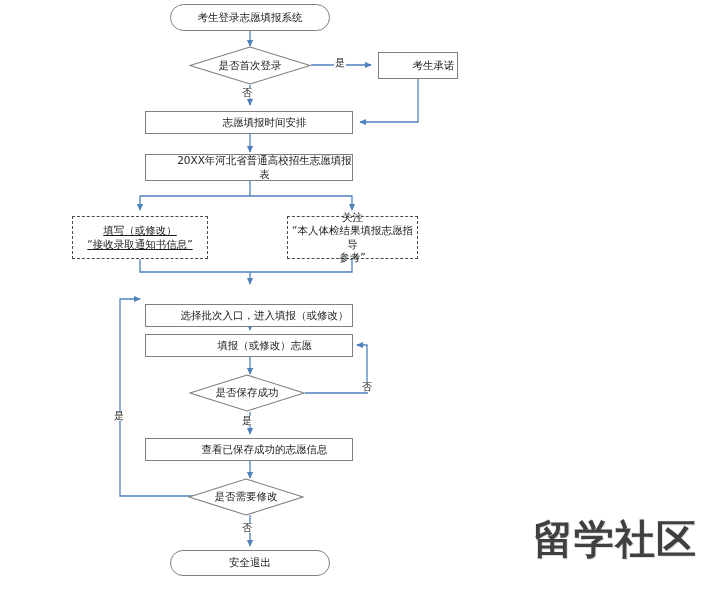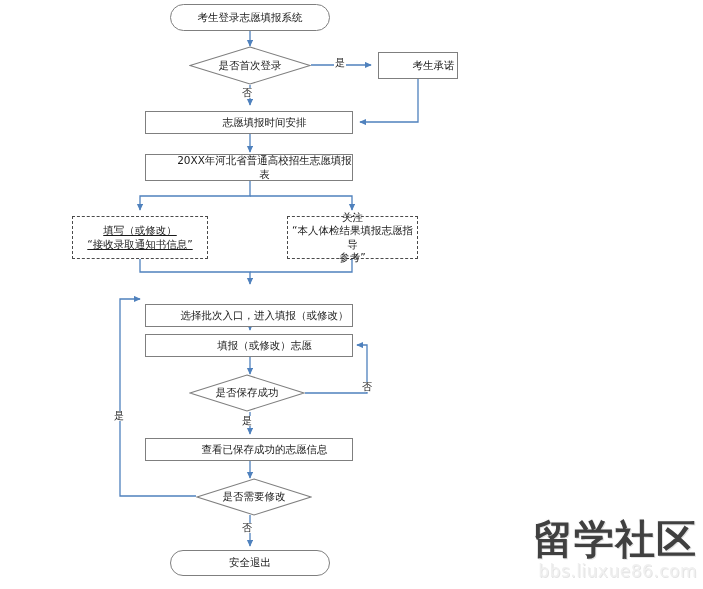--- a/index.html
+++ b/index.html
@@ -172,21 +172,21 @@
     <svg width="116" height="38" viewBox="0 0 116 38">
       <polygon points="58,1 115,19 58,37 1,19" fill="#ffffff" stroke="#7f7f7f" stroke-width="1.1"></polygon>
     </svg>
     <span class="dlabel">是否保存成功</span>
   </div>
 
   <div class="node process" style="left:145px;top:438px;width:208px;height:23px;">
     <span>查看已保存成功的志愿信息</span>
   </div>
 
-  <div class="node decision" style="left:196px;top:478px;width:116px;height:38px;">
+  <div class="node decision" style="left:188px;top:478px;width:116px;height:38px;">
     <svg width="116" height="38" viewBox="0 0 116 38">
       <polygon points="58,1 115,19 58,37 1,19" fill="#ffffff" stroke="#7f7f7f" stroke-width="1.1"></polygon>
     </svg>
     <span class="dlabel">是否需要修改</span>
   </div>
 
   <div class="node terminator" style="left:170px;top:550px;width:160px;height:26px;">
     <span>安全退出</span>
   </div>
 
@@ -197,16 +197,15 @@
   <div class="edge-label" style="left:361px;top:382px;">否</div>
 
   <div class="edge-label" style="left:241px;top:416px;">是</div>
 
   <div class="edge-label" style="left:113px;top:411px;">是</div>
 
   <div class="edge-label" style="left:241px;top:523px;">否</div>
 
   <div class="watermark">
     <div class="wm-main">留学社区</div>
-    <div class="wm-sub">bbs.liuxue86.com</div>
   </div>
 
 </div>
 
 </body></html>

